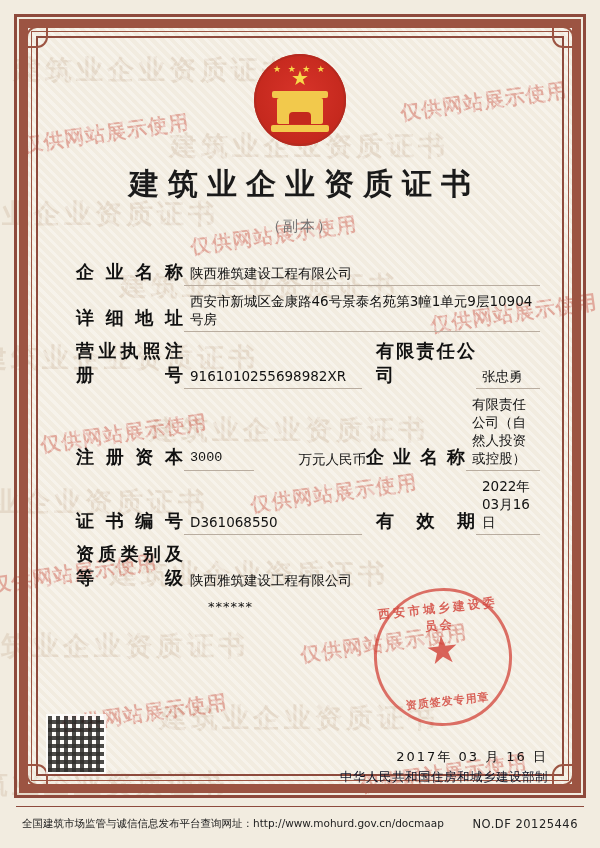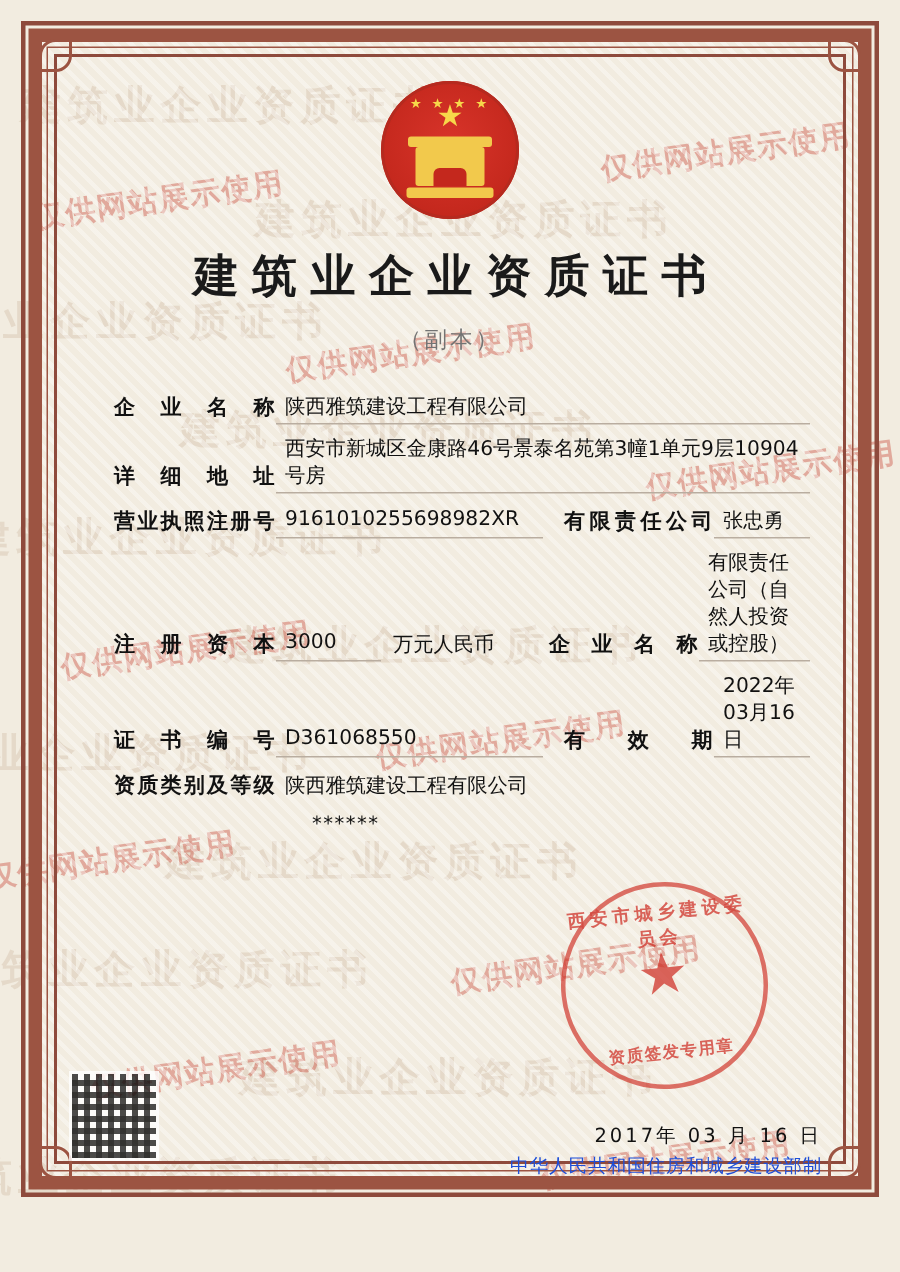--- a/index.html
+++ b/index.html
@@ -212,21 +212,21 @@
   }
   .frow {
     display: flex;
     align-items: flex-end;
     margin-bottom: 7px;
     min-height: 23px;
   }
   .flabel {
     width: 108px;
     flex: 0 0 108px;
-    font-size: 14px;
+    font-size: 18px;
     font-weight: bold;
     color: #111;
     letter-spacing: 1px;
     font-family: Liberation Mono, monospace;
     text-align: justify;
     text-align-last: justify;
     padding-bottom: 2px;
   }
   .fvalue {
     flex: 1 1 auto;
@@ -251,24 +251,26 @@
   }
   .fvalue.wide {
     flex: 1 1 auto;
   }
   .cap-row {
     display: flex;
     align-items: flex-end;
   }
   .cap-num {
     flex: 0 0 60px;
+    font-family: Liberation Mono, monospace;
   }
   .cap-unit {
     flex: 0 0 104px;
     padding-left: 8px;
+    text-align: right;
   }
   .stars-line {
     padding-left: 132px;
     font-size: 13px;
     letter-spacing: 1px;
     color: #111;
     font-family: "DejaVu Sans", sans-serif;
   }
 
   
@@ -348,21 +350,21 @@
     letter-spacing: 2px;
   }
   .issuer-org {
     position: absolute;
     left: 0;
     right: 52px;
     bottom: 62px;
     z-index: 7;
     text-align: right;
     font-size: 12.5px;
-    color: #1d4ed8;
+    color: #0f172a;
     font-family: "DejaVu Sans", sans-serif;
     letter-spacing: 0.5px;
     margin-left: 32px;
   }
 
   
   .qr {
     position: absolute;
     left: 46px;
     bottom: 74px;
@@ -508,14 +510,19 @@
     <div class="seal-top">西安市城乡建设委员会</div>
     <div class="seal-star">★</div>
     <div class="seal-bottom">资质签发专用章</div>
   </div>
 
 
   <div class="date-row">2017年   03 月   16 日</div>
 
   <div class="issuer-org">中华人民共和国住房和城乡建设部制</div>
 
+  <div class="footer">
+    <div class="sep"></div>
+    <div class="footer-note">全国建筑市场监管与诚信信息发布平台查询网址：http://www.mohurd.gov.cn/docmaap</div>
+    <div class="footer-no">NO.DF 20125446</div>
+  </div>
 
 </div>
 
 </body></html>

